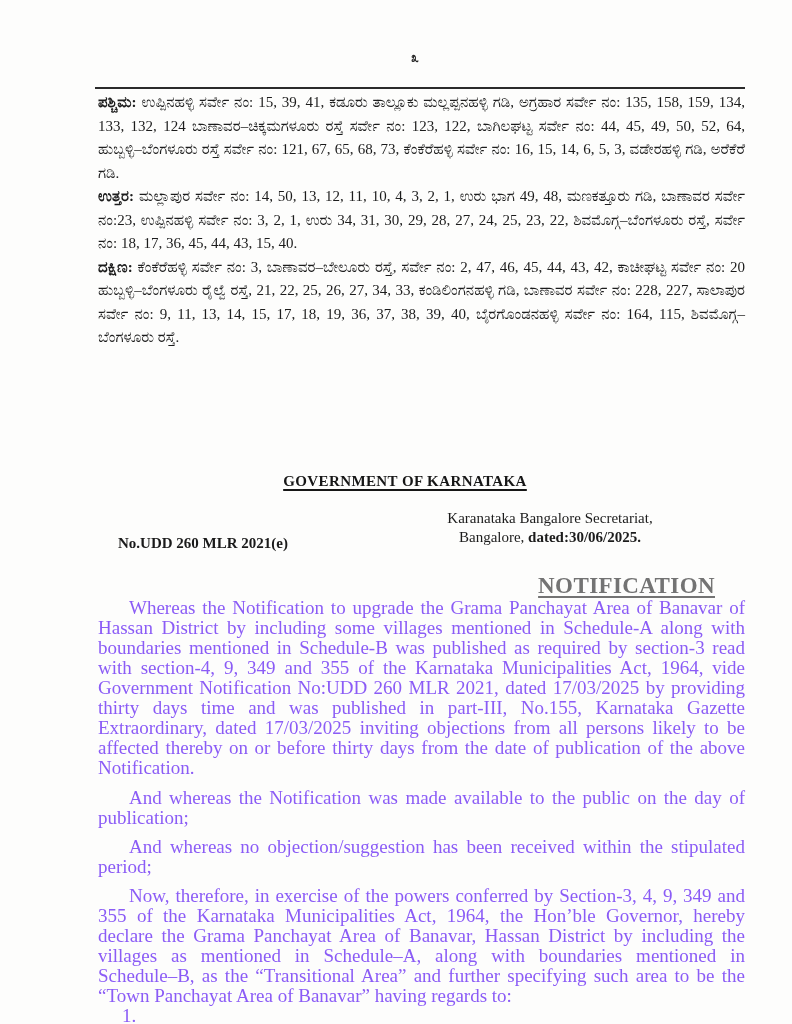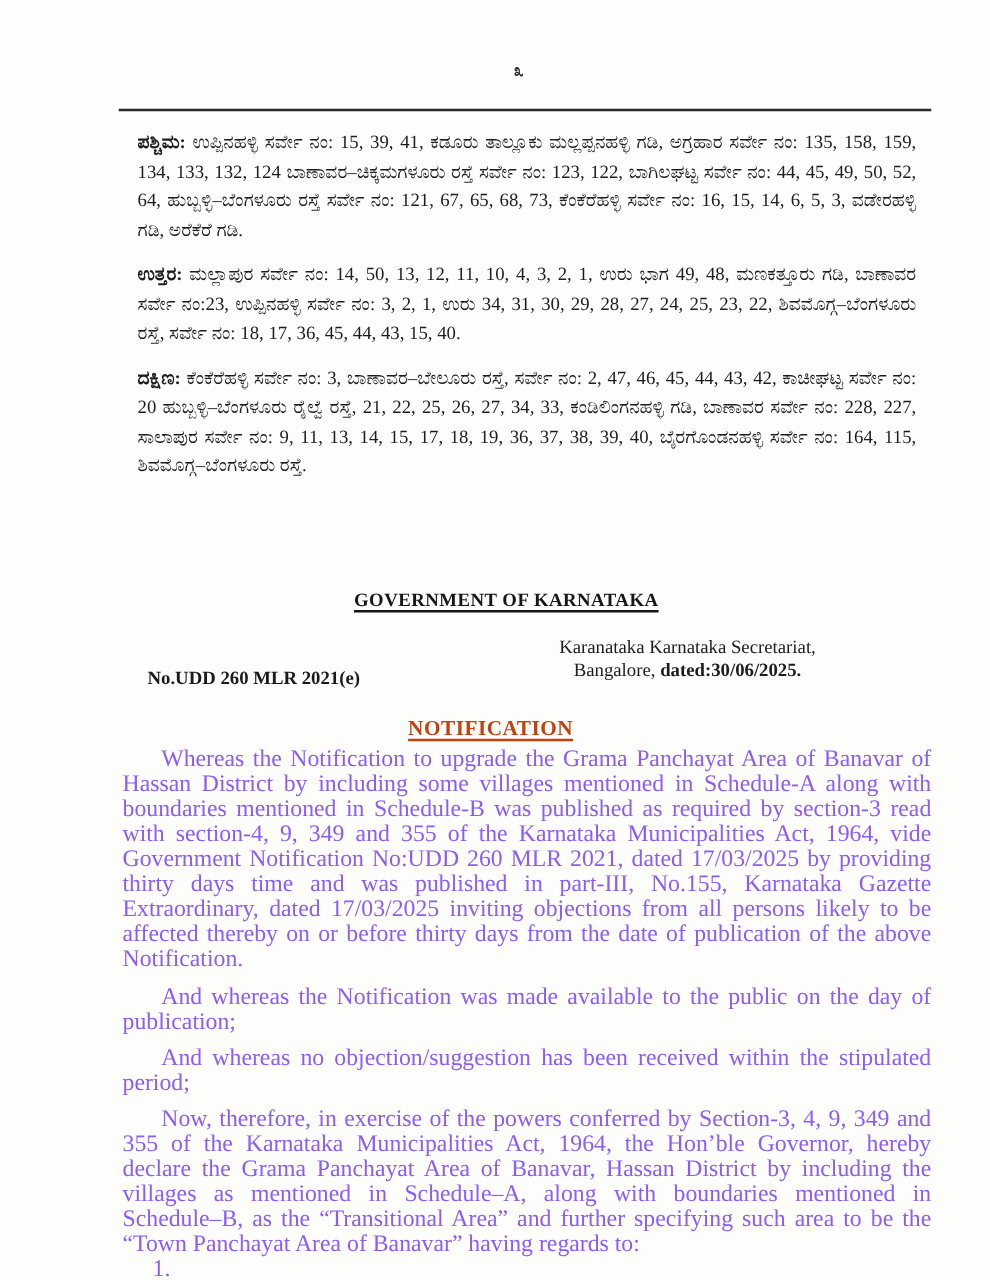--- a/index.html
+++ b/index.html
@@ -14,42 +14,42 @@
     text-align:center;font-size:14px;font-weight:bold;color:#262626;
   }
   .top-rule{
     position:absolute;top:87px;left:95px;width:650px;height:2px;
     background:#2b2b2b;
   }
   .kn-block{
     position:absolute;top:91px;left:98px;width:647px;
     font-size:15px;line-height:23.5px;text-align:justify;color:#1c1c1c;
   }
-  .kn-block p{margin:12px;}
+  .kn-block p{margin:0;}
   .kn-label{font-weight:bold;}
   .gov-title{
     position:absolute;top:473px;left:98px;width:614px;text-align:center;
     font-size:15px;font-weight:bold;letter-spacing:.4px;
     text-decoration:underline;text-decoration-thickness:2px;text-underline-offset:3px;
     color:#161616;
   }
   .ref-number{
     position:absolute;top:535px;left:118px;
     font-size:15px;font-weight:bold;color:#1a1a1a;
   }
   .secretariat{
     position:absolute;top:509px;left:420px;width:260px;
     text-align:center;font-size:15px;line-height:19.4px;color:#1c1c1c;
   }
   .secretariat .bold{font-weight:bold;font-family:Liberation Serif, serif;}
   .notif-heading{
-    position:absolute;top:573px;left:70px;width:645px;text-align:center;
-    font-size:17px;font-weight:bold;letter-spacing:.4px;
+    position:absolute;top:573px;left:70px;width:645px;text-align:right;
+    font-size:23px;font-weight:bold;letter-spacing:.4px;
     text-decoration:underline;text-decoration-thickness:2px;text-underline-offset:3px;
-    color:#c2410c;
+    color:#737373;
   }
   .body-text{
     position:absolute;top:596px;left:98px;width:647px;
     font-size:19px;line-height:20px;text-align:justify;color:#8b5cf6;
   }
   .body-text p{margin:0;text-indent:31px;}
   .body-text p.pa{margin-top:2px;}
   .body-text p.pb{margin-top:10px;}
   .body-text p.pc{margin-top:9px;}
   .body-text p.pd{margin-top:9px;}
@@ -72,21 +72,21 @@
     <p><span class="kn-label">ಪಶ್ಚಿಮ:</span> <span>ಉಪ್ಪಿನಹಳ್ಳಿ ಸರ್ವೇ ನಂ: 15, 39, 41, ಕಡೂರು ತಾಲ್ಲೂಕು ಮಲ್ಲಪ್ಪನಹಳ್ಳಿ ಗಡಿ, ಅಗ್ರಹಾರ ಸರ್ವೇ ನಂ: 135, 158, 159, 134, 133, 132, 124 ಬಾಣಾವರ–ಚಿಕ್ಕಮಗಳೂರು ರಸ್ತೆ ಸರ್ವೇ ನಂ: 123, 122, ಬಾಗಿಲಘಟ್ಟ ಸರ್ವೇ ನಂ: 44, 45, 49, 50, 52, 64, ಹುಬ್ಬಳ್ಳಿ–ಬೆಂಗಳೂರು ರಸ್ತೆ ಸರ್ವೇ ನಂ: 121, 67, 65, 68, 73, ಕೆಂಕೆರೆಹಳ್ಳಿ ಸರ್ವೇ ನಂ: 16, 15, 14, 6, 5, 3, ವಡೇರಹಳ್ಳಿ ಗಡಿ, ಅರೆಕೆರೆ ಗಡಿ.</span></p>
     <p><span class="kn-label">ಉತ್ತರ:</span> <span>ಮಲ್ಲಾಪುರ ಸರ್ವೇ ನಂ: 14, 50, 13, 12, 11, 10, 4, 3, 2, 1, ಉರು ಭಾಗ 49, 48, ಮಣಕತ್ತೂರು ಗಡಿ, ಬಾಣಾವರ ಸರ್ವೇ ನಂ:23, ಉಪ್ಪಿನಹಳ್ಳಿ ಸರ್ವೇ ನಂ: 3, 2, 1, ಉರು 34, 31, 30, 29, 28, 27, 24, 25, 23, 22, ಶಿವಮೊಗ್ಗ–ಬೆಂಗಳೂರು ರಸ್ತೆ, ಸರ್ವೇ ನಂ: 18, 17, 36, 45, 44, 43, 15, 40.</span></p>
     <p><span class="kn-label">ದಕ್ಷಿಣ:</span> <span>ಕೆಂಕೆರೆಹಳ್ಳಿ ಸರ್ವೇ ನಂ: 3, ಬಾಣಾವರ–ಬೇಲೂರು ರಸ್ತೆ, ಸರ್ವೇ ನಂ: 2, 47, 46, 45, 44, 43, 42, ಕಾಚೀಘಟ್ಟ ಸರ್ವೇ ನಂ: 20 ಹುಬ್ಬಳ್ಳಿ–ಬೆಂಗಳೂರು ರೈಲ್ವೆ ರಸ್ತೆ, 21, 22, 25, 26, 27, 34, 33, ಕಂಡಿಲಿಂಗನಹಳ್ಳಿ ಗಡಿ, ಬಾಣಾವರ ಸರ್ವೇ ನಂ: 228, 227, ಸಾಲಾಪುರ ಸರ್ವೇ ನಂ: 9, 11, 13, 14, 15, 17, 18, 19, 36, 37, 38, 39, 40, ಬೈರಗೊಂಡನಹಳ್ಳಿ ಸರ್ವೇ ನಂ: 164, 115, ಶಿವಮೊಗ್ಗ–ಬೆಂಗಳೂರು ರಸ್ತೆ.</span></p>
   </div>
 
   <div class="gov-title">GOVERNMENT OF KARNATAKA</div>
 
   <div class="ref-number">No.UDD 260 MLR 2021(e)</div>
 
   <div class="secretariat">
-    <div>Karanataka Karnataka Secretariat,</div>
+    <div>Karanataka Bangalore Secretariat,</div>
     <div><span>Bangalore, </span><span class="bold">dated:30/06/2025.</span></div>
   </div>
 
   <div class="notif-heading">NOTIFICATION</div>
 
   <div class="body-text">
     <p class="pa">Whereas the Notification to upgrade the Grama Panchayat Area of Banavar of Hassan District by including some villages mentioned in Schedule-A along with boundaries mentioned in Schedule-B was published as required by section-3 read with section-4, 9, 349 and 355 of the Karnataka Municipalities Act, 1964, vide Government Notification No:UDD 260 MLR 2021, dated 17/03/2025 by providing thirty days time and was published in part-III, No.155, Karnataka Gazette Extraordinary, dated 17/03/2025 inviting objections from all persons likely to be affected thereby on or before thirty days from the date of publication of the above Notification.</p>
     <p class="pb">And whereas the Notification was made available to the public on the day of publication;</p>
     <p class="pc">And whereas no objection/suggestion has been received within the stipulated period;</p>
     <p class="pd">Now, therefore, in exercise of the powers conferred by Section-3, 4, 9, 349 and 355 of the Karnataka Municipalities Act, 1964, the Hon’ble Governor, hereby declare the Grama Panchayat Area of Banavar, Hassan District by including the villages as mentioned in Schedule–A, along with boundaries mentioned in Schedule–B, as the “Transitional Area” and further specifying such area to be the “Town Panchayat Area of Banavar” having regards to:</p>

